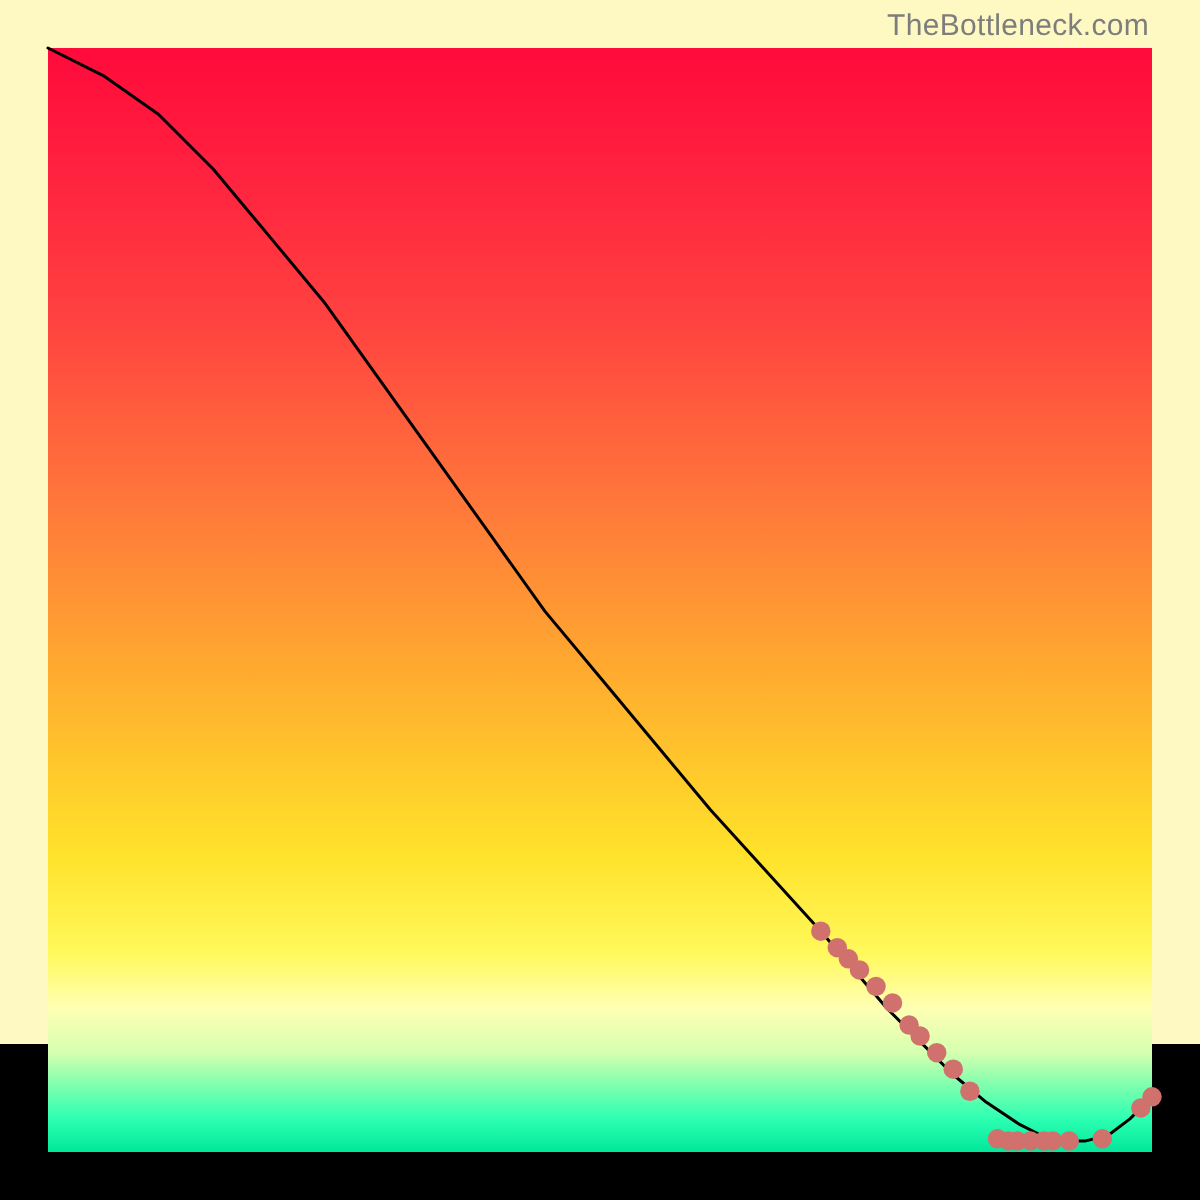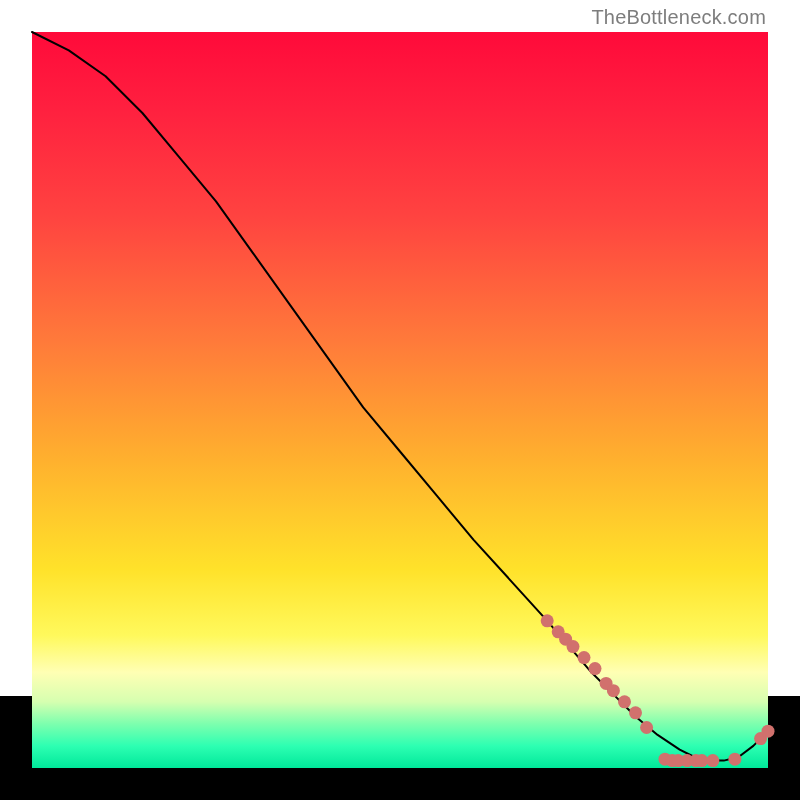--- a/index.html
+++ b/index.html
@@ -8,21 +8,21 @@
     width: 800px;
     height: 800px;
     overflow: hidden;
     background: #000;
     font-family: Arial, Helvetica, sans-serif;
   }
   .frame {
     position: relative;
     width: 800px;
     height: 696px;
-    background: #ffffff;
+    background: #fef9c3;
   }
   .plot-area {
     position: absolute;
     left: 32px;
     top: 32px;
     width: 736px;
     height: 736px;
     
     background: linear-gradient(
       to bottom,

